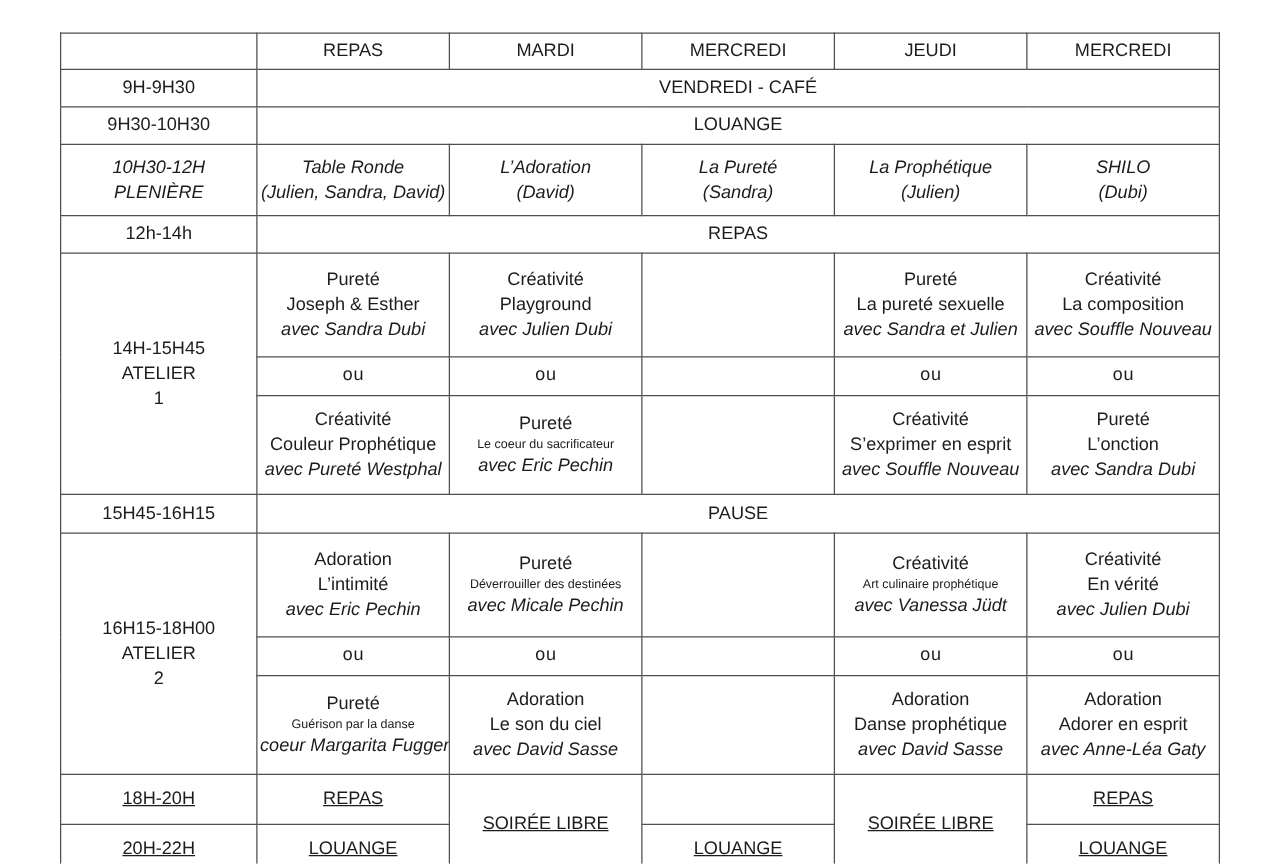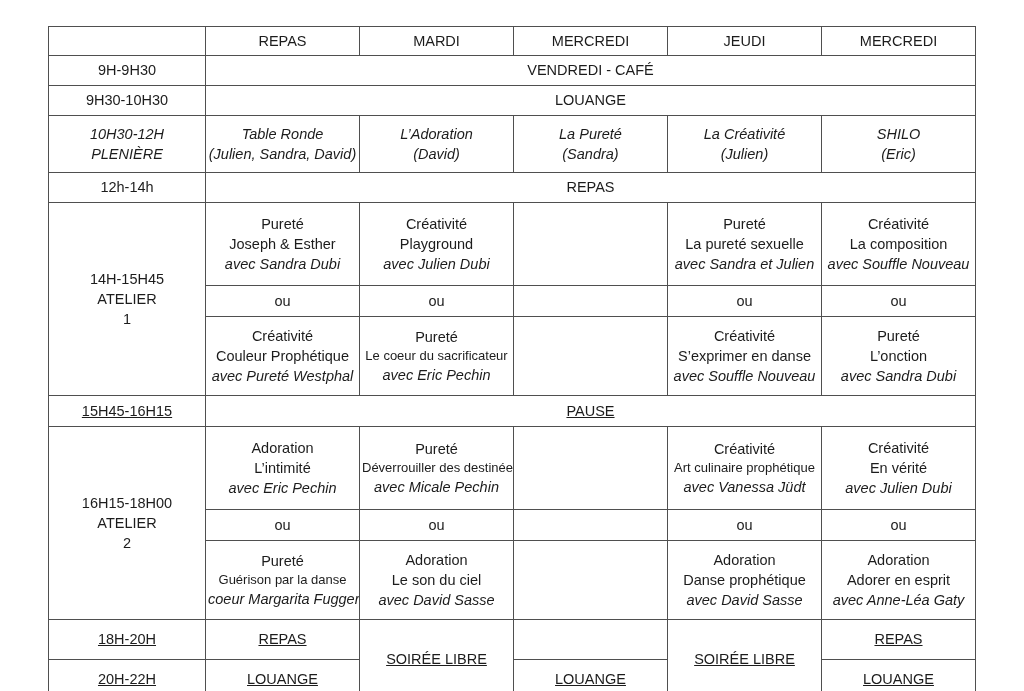--- a/index.html
+++ b/index.html
@@ -31,28 +31,28 @@
     text-align: center;
     vertical-align: middle;
     padding: 1px 2px;
     font-size: 14.5px;
     line-height: 1.4;
     overflow: hidden;
     background: var(--bg-color, #ffffff);
   }
   .ln { display: block; white-space: nowrap; }
   .it { font-style: italic; }
-  .sm { font-size: 13px; }
+  .sm { font-size: 10px; }
   tr.r-head td     { height: 26px; }
   tr.r-std td      { height: 27px; margin-left: 26px; }
   tr.r-pleniere td { height: 54px; font-style: italic; }
   tr.r-wsa td      { height: 80px; }
-  tr.r-ou td       { height: 28px; }
+  tr.r-ou td       { height: 28px; font-family: Liberation Mono, monospace; }
   tr.r-wsb td      { height: 76px; }
-  tr.r-pause td    { height: 28px; text-decoration: underline; }
+  tr.r-pause td    { height: 28px; }
   tr.r-eve td      { height: 37px; text-decoration: underline; }
 </style>
 </head>
 <body>
 
 <div class="sheet">
   <table class="schedule">
     <colgroup>
       <col class="c-time">
       <col class="c-day">
@@ -93,26 +93,26 @@
       </td>
       <td>
         <span class="ln">L’Adoration</span>
         <span class="ln">(David)</span>
       </td>
       <td>
         <span class="ln">La Pureté</span>
         <span class="ln">(Sandra)</span>
       </td>
       <td>
-        <span class="ln">La Créativité</span>
+        <span class="ln">La Prophétique</span>
         <span class="ln">(Julien)</span>
       </td>
       <td>
         <span class="ln">SHILO</span>
-        <span class="ln">(Eric)</span>
+        <span class="ln">(Dubi)</span>
       </td>
     </tr>
 
     <tr class="r-std">
       <td>12h-14h</td>
       <td colspan="5">REPAS</td>
     </tr>
 
     <tr class="r-wsa">
       <td rowspan="3">
@@ -158,21 +158,21 @@
         <span class="ln it">avec Pureté Westphal</span>
       </td>
       <td>
         <span class="ln">Pureté</span>
         <span class="ln sm">Le coeur du sacrificateur</span>
         <span class="ln it">avec Eric Pechin</span>
       </td>
       <td></td>
       <td>
         <span class="ln">Créativité</span>
-        <span class="ln">S’exprimer en danse</span>
+        <span class="ln">S’exprimer en esprit</span>
         <span class="ln it">avec Souffle Nouveau</span>
       </td>
       <td>
         <span class="ln">Pureté</span>
         <span class="ln">L’onction</span>
         <span class="ln it">avec Sandra Dubi</span>
       </td>
     </tr>
 
     <tr class="r-pause">

